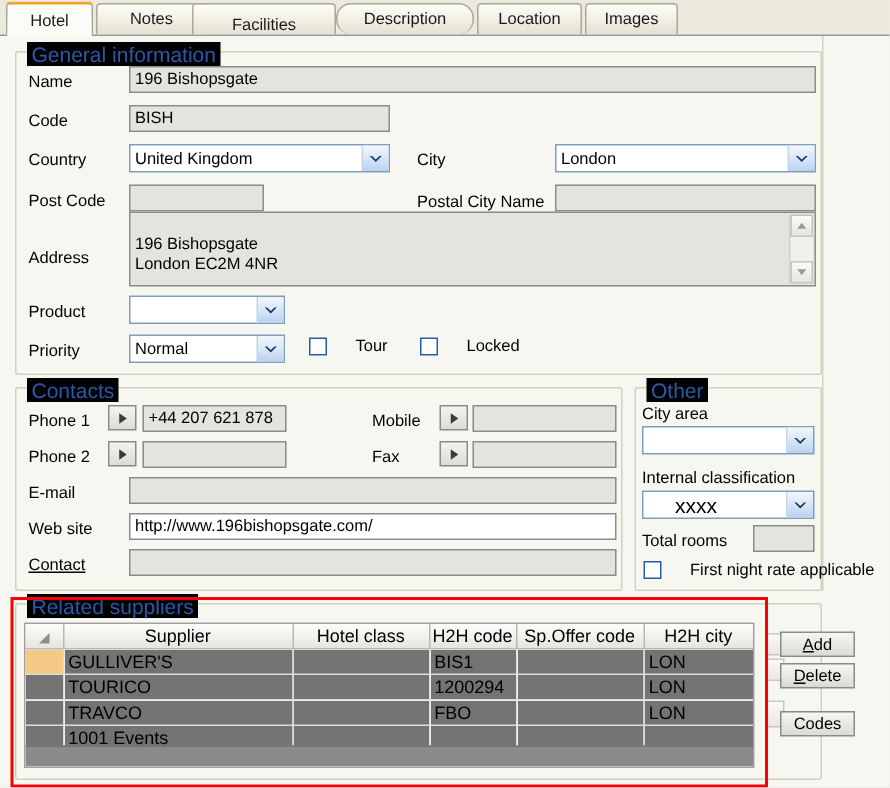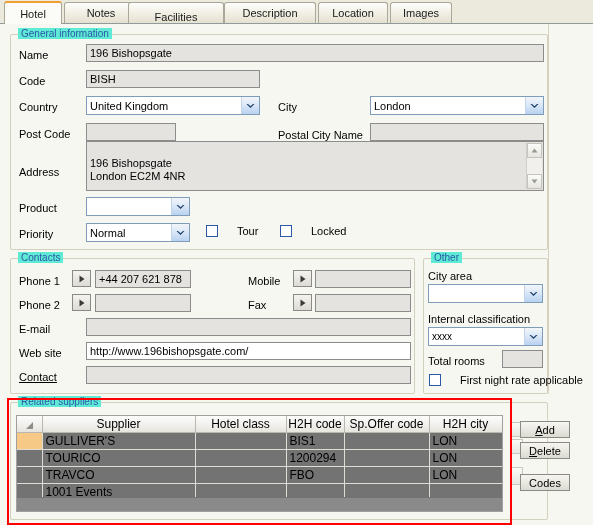--- a/index.html
+++ b/index.html
@@ -55,24 +55,24 @@
   
   .group {
     position: absolute;
     border: 1px solid #d3d0bd;
     border-radius: 2px;
     box-sizing: border-box;
     background: transparent;
   }
   .group > .legend {
     position: absolute; top: -7px; left: 7px;
-    background: #5eead4;
+    background: #000000;
     padding: 0 3px;
     color: #2b58a8;
-    font-size: 10px;
+    font-size: 14px;
     white-space: nowrap;
   }
 
   
   .lbl {
     position: absolute;
     font-size: 11px; color: #000;
     white-space: nowrap;
     line-height: 14px;
   }
@@ -240,21 +240,21 @@
   <div class="tabbar">
     <div class="tab active" style="left:4px;  width:58px;">
         <span>Hotel</span>
       </div>
     <div class="tab" style="left:64px; width:74px;">
         <span>Notes</span>
       </div>
     <div class="tab" style="left:128px;width:96px;align-items:flex-end;">
         <span>Facilities</span>
       </div>
-    <div class="tab" style="left:224px;width:92px;">
+    <div class="tab" style="left:224px;width:92px;border-radius:10px;">
         <span>Description</span>
       </div>
     <div class="tab" style="left:318px;width:70px;">
         <span>Location</span>
       </div>
     <div class="tab" style="left:390px;width:62px;">
         <span>Images</span>
       </div>
   </div>
 
@@ -400,21 +400,21 @@
       <span class="ctext"></span>
       <span class="cbtn">
         <svg width="9" height="6" viewBox="0 0 9 6">
             <path d="M0.5 1 L4.5 5 L8.5 1 L7 1 L4.5 3.3 L2 1 Z" fill="#1a3a66"></path>
           </svg>
       </span>
     </div>
 
     <div class="lbl" style="left:428px; top:288px;">Internal classification</div>
     <div class="combo" style="left:428px; top:303px; width:115px; height:19px;">
-      <span class="ctext" style="font-size:10px;">xxxx</span>
+      <span class="ctext" style="font-size:14px;margin-left:18px;">xxxx</span>
       <span class="cbtn">
         <svg width="9" height="6" viewBox="0 0 9 6">
             <path d="M0.5 1 L4.5 5 L8.5 1 L7 1 L4.5 3.3 L2 1 Z" fill="#1a3a66"></path>
           </svg>
       </span>
     </div>
 
     <div class="lbl" style="left:428px; top:330px;">Total rooms</div>
     <div class="fld ro" style="left:502px; top:326px; width:41px; height:18px;"></div>
 

